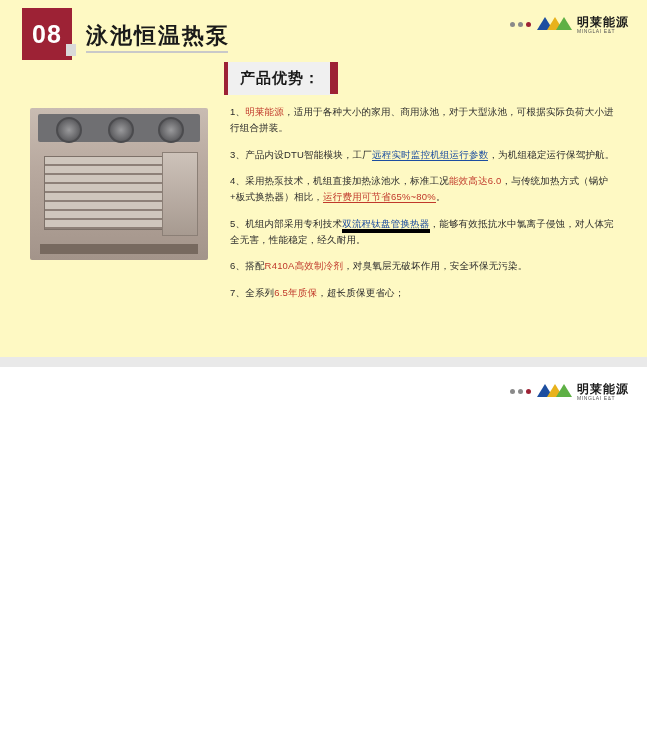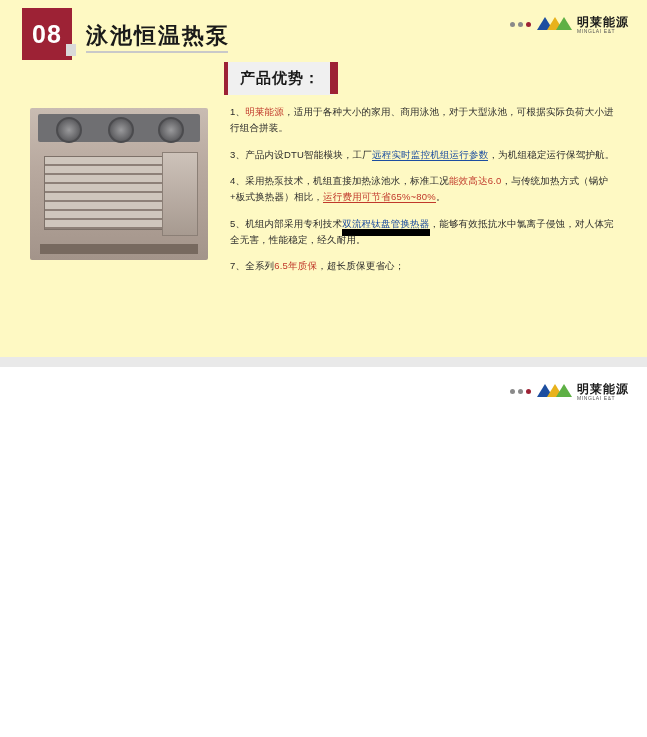--- a/index.html
+++ b/index.html
@@ -234,21 +234,22 @@
 
     <div class="adv-header">
       <span>产品优势：</span>
     </div>
     <div class="adv-header-tail"></div>
 
     <div class="adv-list">
       <div class="adv-item">1、<span style="color:#c0392b">明莱能源</span>，适用于各种大小的家用、商用泳池，对于大型泳池，可根据实际负荷大小进行组合拼装。</div>
       <div class="adv-item">3、产品内设DTU智能模块，工厂<span style="color:#1d4ea0;border-bottom:1px solid #1d4ea0">远程实时监控机组运行参数</span>，为机组稳定运行保驾护航。</div>
       <div class="adv-item">4、采用热泵技术，机组直接加热泳池水，标准工况<span style="color:#c0392b">能效高达6.0</span>，与传统加热方式（锅炉+板式换热器）相比，<span style="color:#c0392b;border-bottom:1px solid #c0392b">运行费用可节省65%~80%</span>。</div>
-      <div class="adv-item">5、机组内部采用专利技术<span style="color:#1d4ea0;border-bottom:7px solid #000000">双流程钛盘管换热器</span>，能够有效抵抗水中氯离子侵蚀，对人体完全无害，性能稳定，经久耐用。</div>
+      <div class="adv-item">5、机组内部采用专利技术<span style="color:#1d4ea0;border-bottom:4px solid #000000">双流程钛盘管换热器</span>，能够有效抵抗水中氯离子侵蚀，对人体完全无害，性能稳定，经久耐用。</div>
+      <div class="adv-item">6、搭配<span style="color:#c0392b">R410A高效制冷剂</span>，对臭氧层无破坏作用，安全环保无污染。</div>
       <div class="adv-item">7、全系列<span style="color:#c0392b">6.5年质保</span>，超长质保更省心；</div>
     </div>
   </div>
 
   <div class="gap"></div>
 
   <div class="slide2">
 
     <div class="logo-wrap2">
       <div class="logo-dots">

